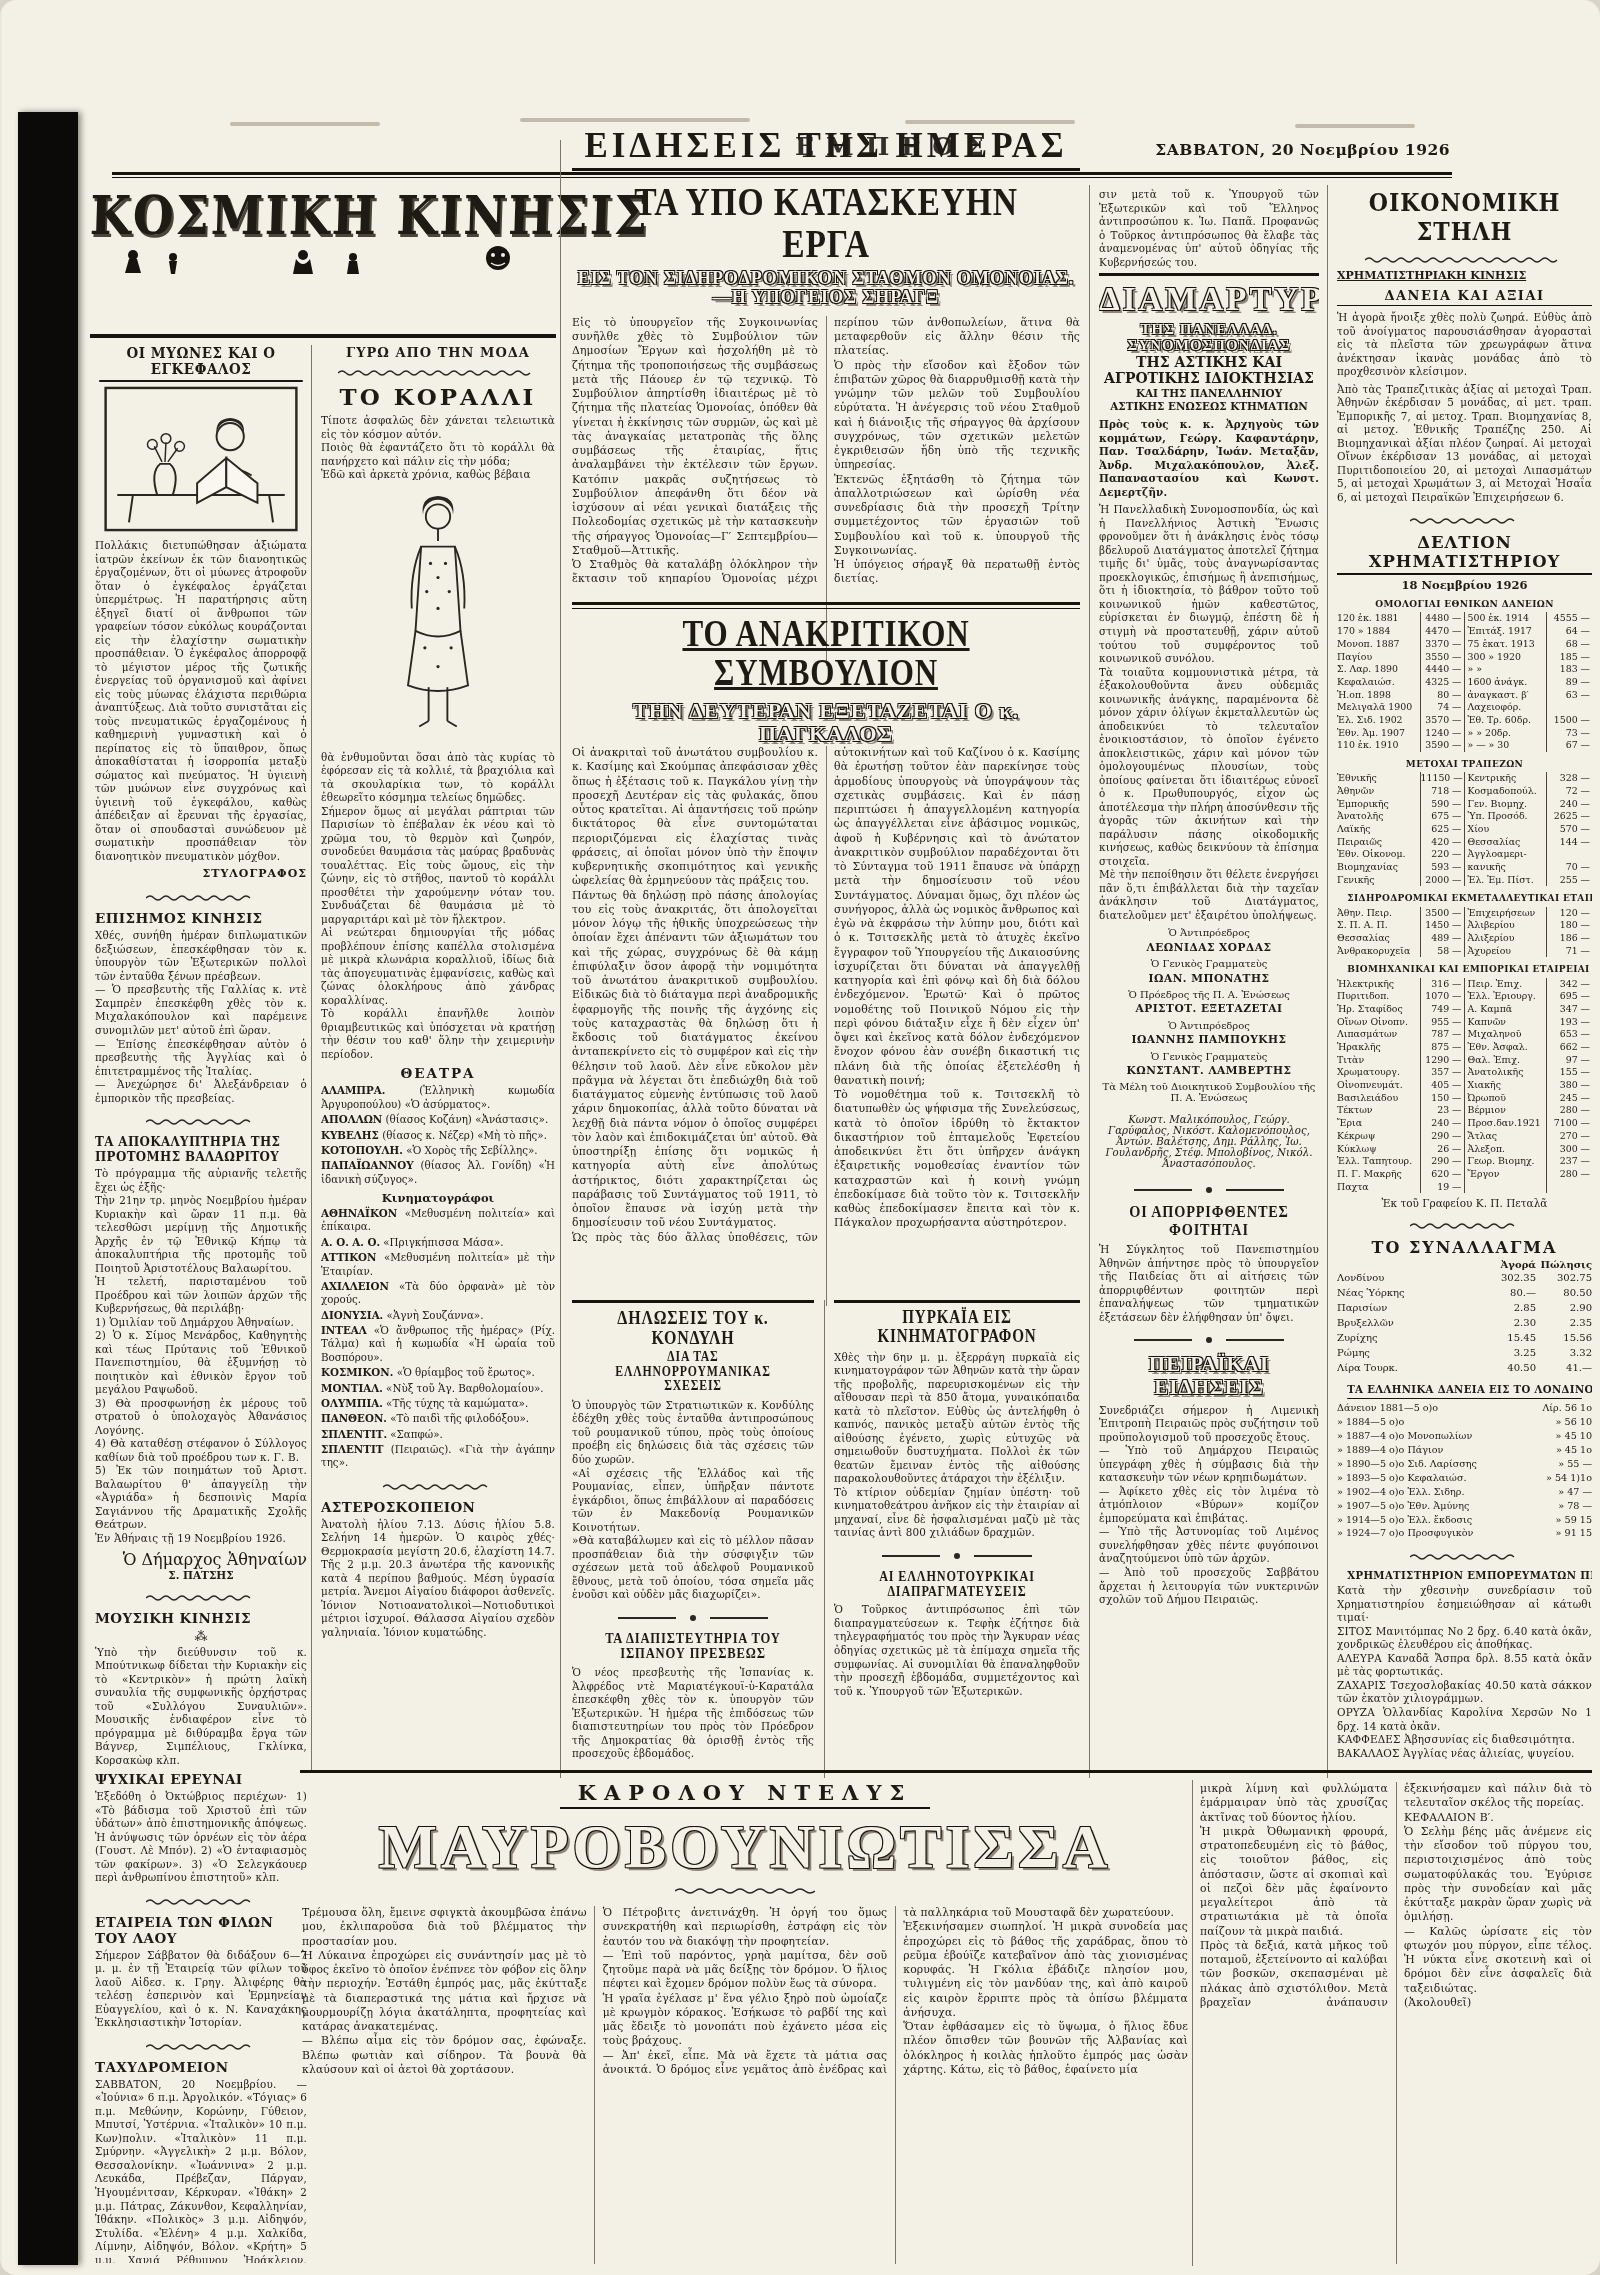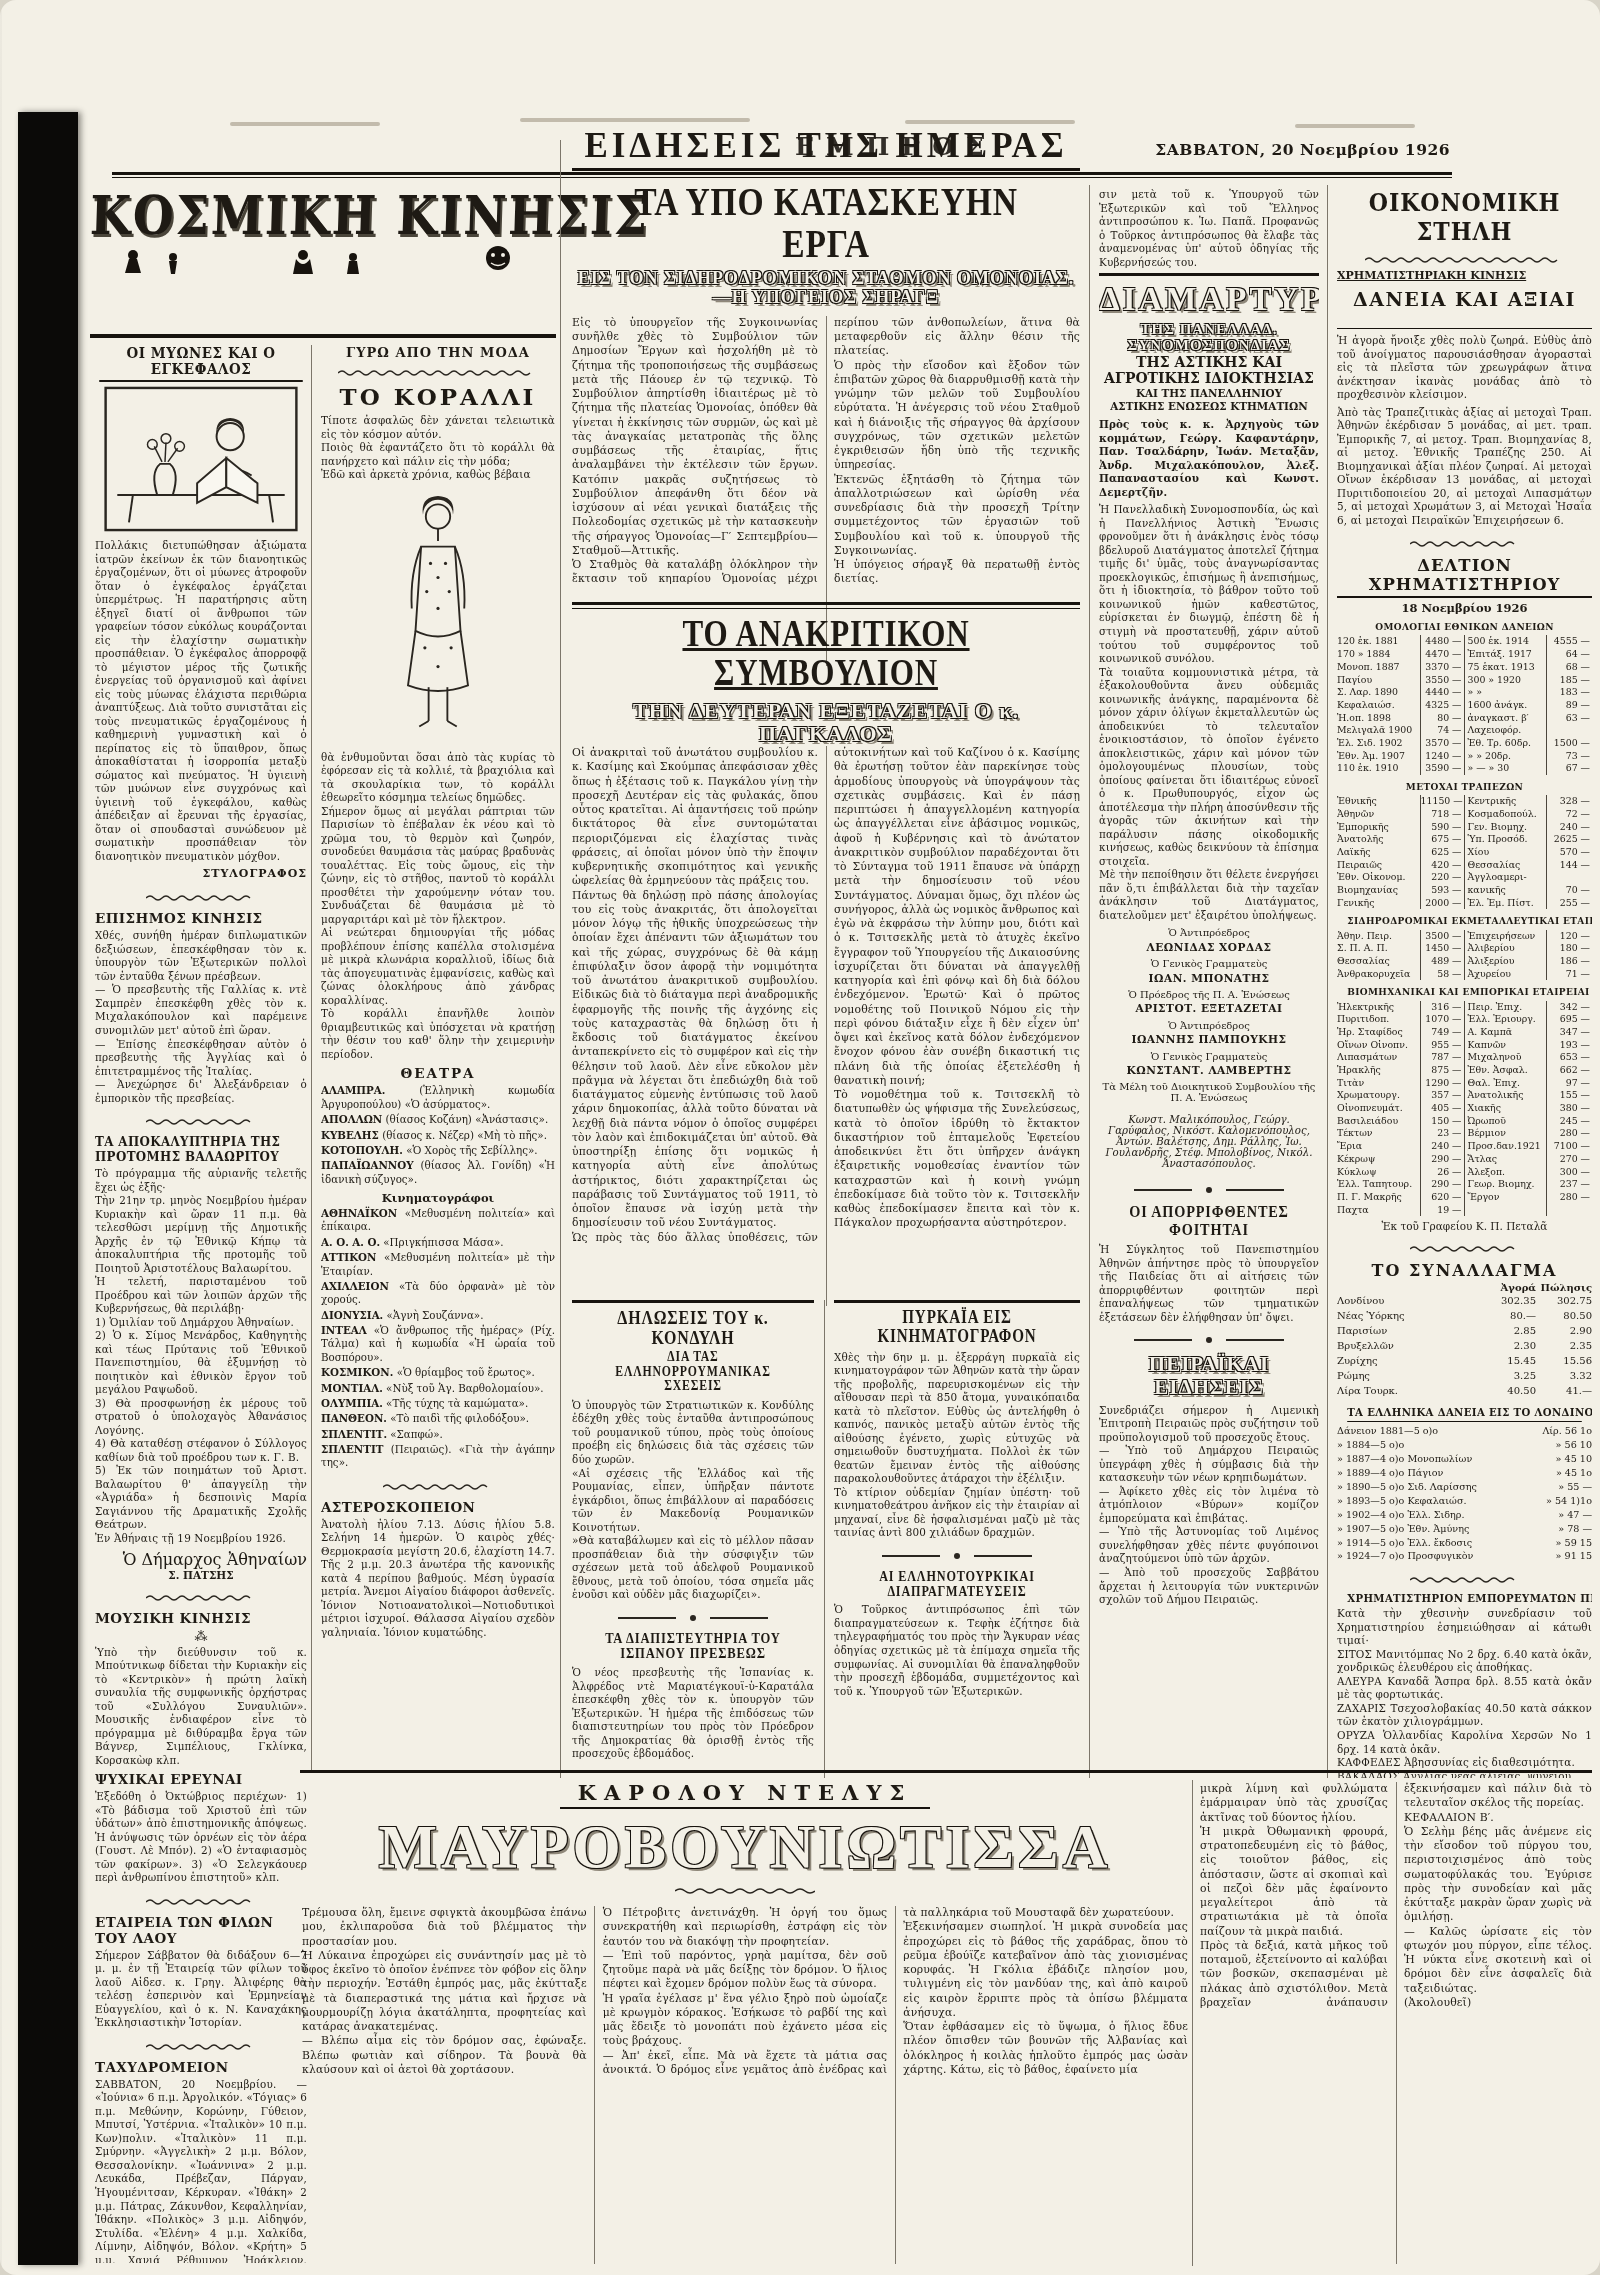--- a/index.html
+++ b/index.html
@@ -386,21 +386,21 @@
   </div>
 
   <div class="abs vrule" style="left:1327px;top:185px;height:1593px;"></div>
 
   <div class="abs" style="left:1337px;top:188px;width:255px;height:1590px;overflow:hidden;">
     <h2 class="ctr" style="font-size:24px;font-weight:bold;letter-spacing:1px;margin:0;transform:scaleX(.92);">ΟΙΚΟΝΟΜΙΚΗ ΣΤΗΛΗ</h2>
     <div class="sep" style="margin:2px 0;"><svg width="200" height="7" viewBox="0 0 200 7">
           <path d="M0 4 Q4 0 8 4 T16 4 T24 4 T32 4 T40 4 T48 4 T56 4 T64 4 T72 4 T80 4 T88 4 T96 4 T104 4 T112 4 T120 4 T128 4 T136 4 T144 4 T152 4 T160 4 T168 4 T176 4 T184 4 T192 4" fill="none" stroke="#2a2620" stroke-width="1.3"></path>
         </svg></div>
     <h3 style="font-size:11px;font-weight:bold;margin:0 0 6px;text-decoration:underline;">ΧΡΗΜΑΤΙΣΤΗΡΙΑΚΗ ΚΙΝΗΣΙΣ</h3>
-    <h3 class="ctr" style="font-size:19px;font-weight:bold;letter-spacing:1.5px;margin:0 0 5px;border-bottom:1px solid #17130e;display:block;padding-bottom:18px;">ΔΑΝΕΙΑ ΚΑΙ ΑΞΙΑΙ</h3>
+    <h3 class="ctr" style="font-size:13px;font-weight:bold;letter-spacing:1.5px;margin:0 0 5px;border-bottom:1px solid #17130e;display:block;padding-bottom:2px;">ΔΑΝΕΙΑ ΚΑΙ ΑΞΙΑΙ</h3>
     <p class="body">Ἡ ἀγορὰ ἤνοιξε χθὲς πολὺ ζωηρά. Εὐθὺς ἀπὸ τοῦ ἀνοίγματος παρουσιάσθησαν ἀγορασταὶ εἰς τὰ πλεῖστα τῶν χρεωγράφων ἅτινα ἀνέκτησαν ἱκανὰς μονάδας ἀπὸ τὸ προχθεσινὸν κλείσιμον.</p>
     <p class="body">Ἀπὸ τὰς Τραπεζιτικὰς ἀξίας αἱ μετοχαὶ Τραπ. Ἀθηνῶν ἐκέρδισαν 5 μονάδας, αἱ μετ. τραπ. Ἐμπορικῆς 7, αἱ μετοχ. Τραπ. Βιομηχανίας 8, αἱ μετοχ. Ἐθνικῆς Τραπέζης 250. Αἱ Βιομηχανικαὶ ἀξίαι πλέον ζωηραί. Αἱ μετοχαὶ Οἴνων ἐκέρδισαν 13 μονάδας, αἱ μετοχαὶ Πυριτιδοποιείου 20, αἱ μετοχαὶ Λιπασμάτων 5, αἱ μετοχαὶ Χρωμάτων 3, αἱ Μετοχαὶ Ἡσαΐα 6, αἱ μετοχαὶ Πειραϊκῶν Ἐπιχειρήσεων 6.</p>
     <div class="sep"><svg width="110" height="7" viewBox="0 0 110 7">
           <path d="M0 4 Q4 0 8 4 T16 4 T24 4 T32 4 T40 4 T48 4 T56 4 T64 4 T72 4 T80 4 T88 4 T96 4 T104 4" fill="none" stroke="#2a2620" stroke-width="1.3"></path>
         </svg></div>
     <h3 class="ctr" style="font-size:16.5px;font-weight:bold;letter-spacing:1px;margin:2px 0 1px;border-bottom:2px solid #17130e;padding-bottom:2px;">ΔΕΛΤΙΟΝ ΧΡΗΜΑΤΙΣΤΗΡΙΟΥ</h3>
     <p class="ctr" style="font-weight:bold;font-size:11.5px;margin:3px 0 2px;">18 Νοεμβρίου 1926</p>
 
     <div class="ftable">
       <div class="fhdr">ΟΜΟΛΟΓΙΑΙ ΕΘΝΙΚΩΝ ΔΑΝΕΙΩΝ</div>

